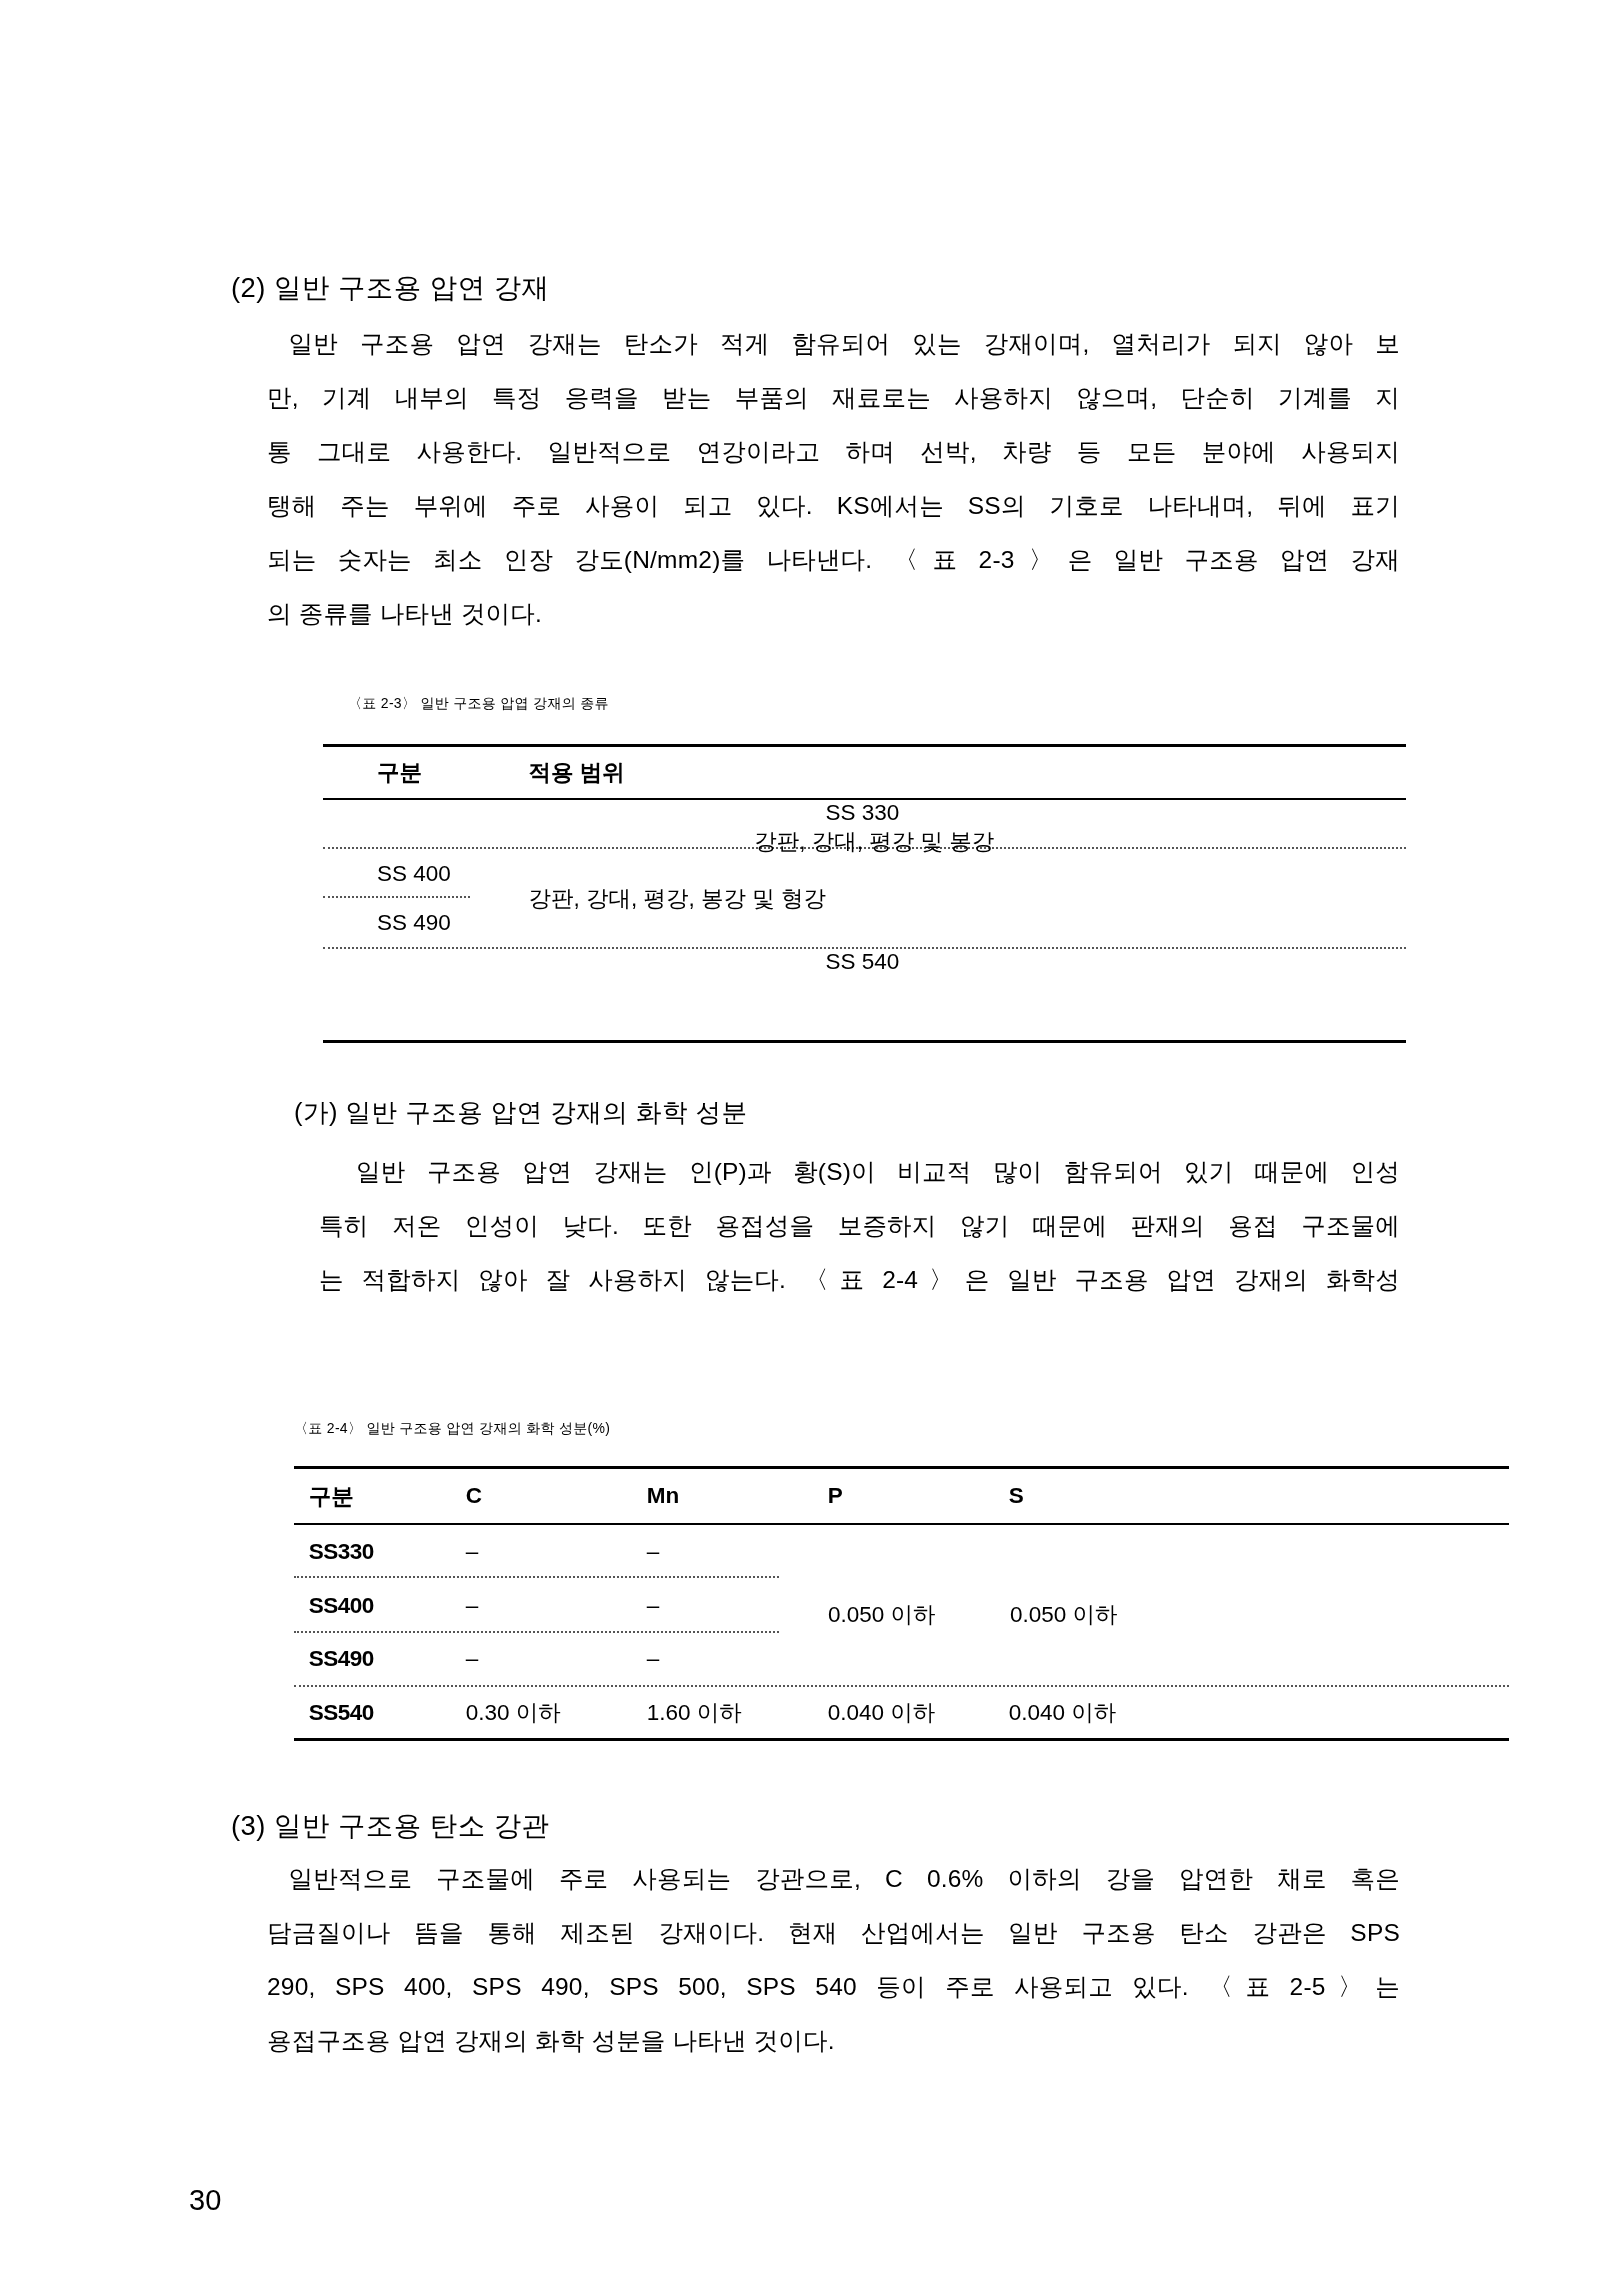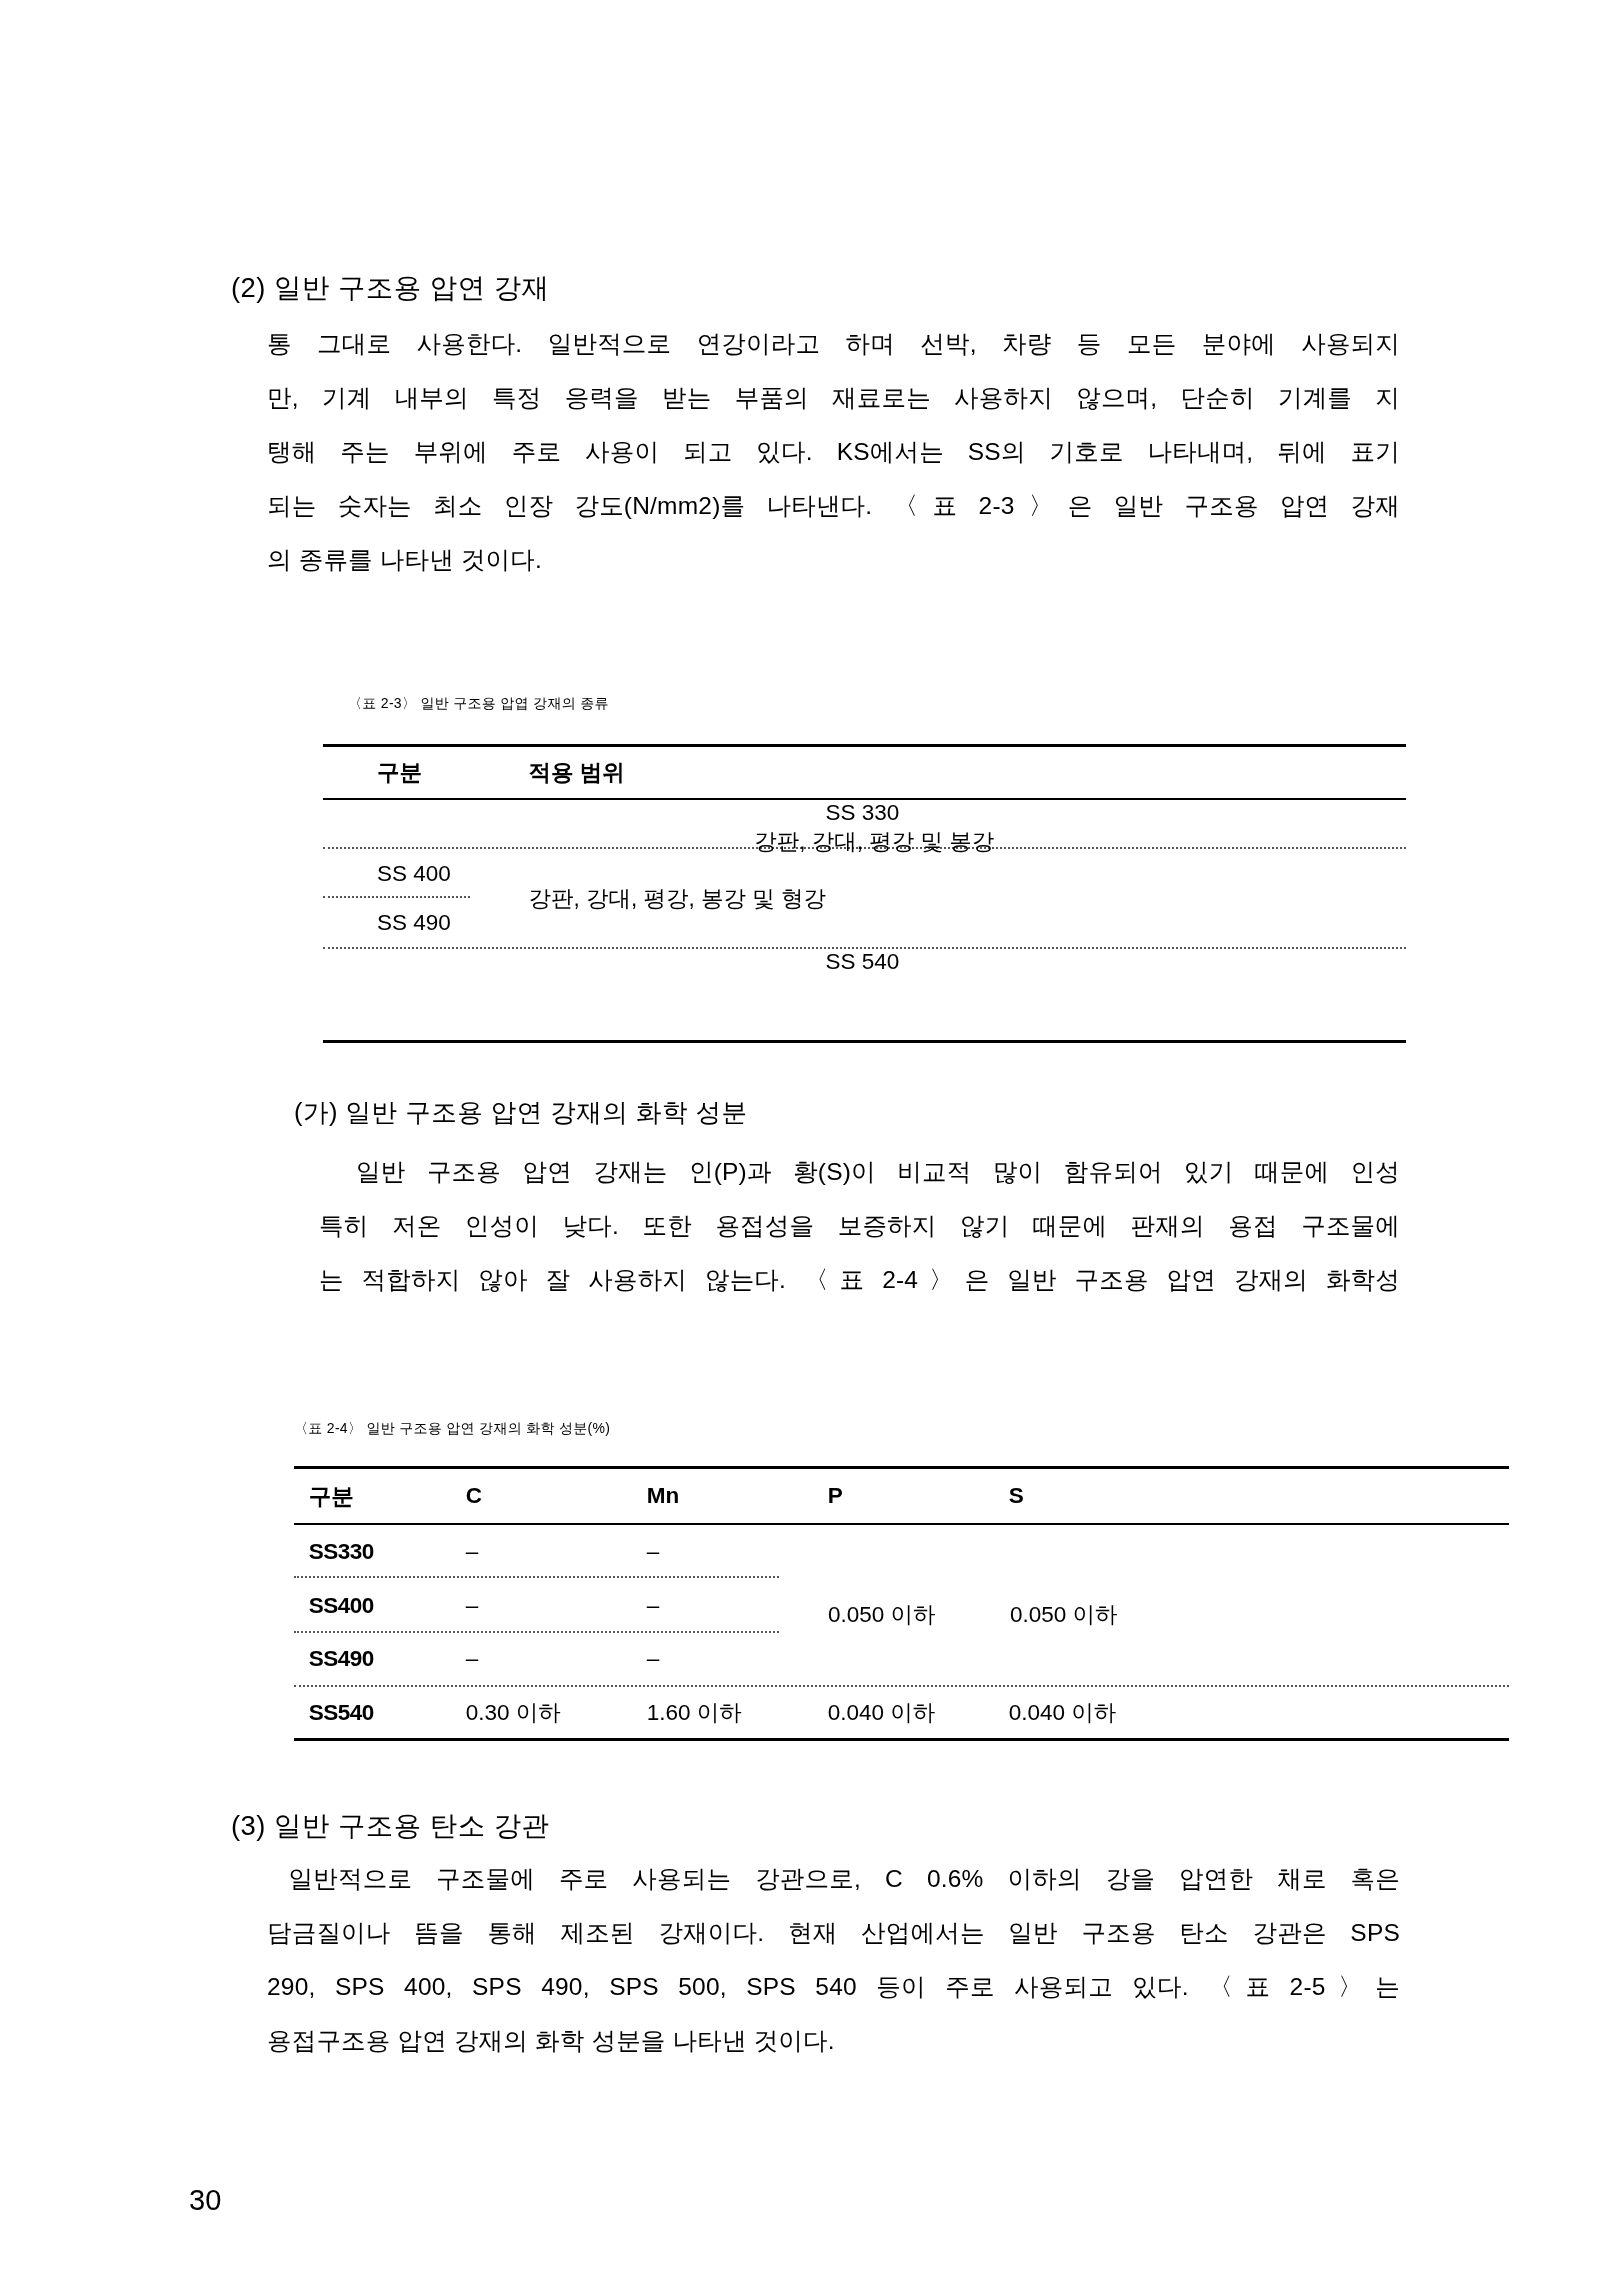--- a/index.html
+++ b/index.html
@@ -67,22 +67,23 @@
   .pagenum { position:absolute; left:189px; top:2152px; font-size:29px; }
 </style>
 </head>
 <body>
 
 <div class="page">
 
   <div class="heading h-sec2">(2) 일반 구조용 압연 강재</div>
 
   <div class="para para1">
+    <div class="tline indent1">일반 구조용 압연 강재는 탄소가 적게 함유되어 있는 강재이며, 열처리가 되지 않아 보</div>
+    <div class="tline">만, 기계 내부의 특정 응력을 받는 부품의 재료로는 사용하지 않으며, 단순히 기계를 지</div>
     <div class="tline">통 그대로 사용한다. 일반적으로 연강이라고 하며 선박, 차량 등 모든 분야에 사용되지</div>
-    <div class="tline">만, 기계 내부의 특정 응력을 받는 부품의 재료로는 사용하지 않으며, 단순히 기계를 지</div>
     <div class="tline">탱해 주는 부위에 주로 사용이 되고 있다. KS에서는 SS의 기호로 나타내며, 뒤에 표기</div>
     <div class="tline">되는 숫자는 최소 인장 강도(N/mm2)를 나타낸다. 〈표 2-3〉은 일반 구조용 압연 강재</div>
     <div class="tline lastline">의 종류를 나타낸 것이다.</div>
   </div>
 
   <div class="tcaption cap3">〈표 2-3〉 일반 구조용 압엽 강재의 종류</div>
 
   <div class="table3">
     <div class="t3-header">
       <div class="t3-col1">구분</div>

